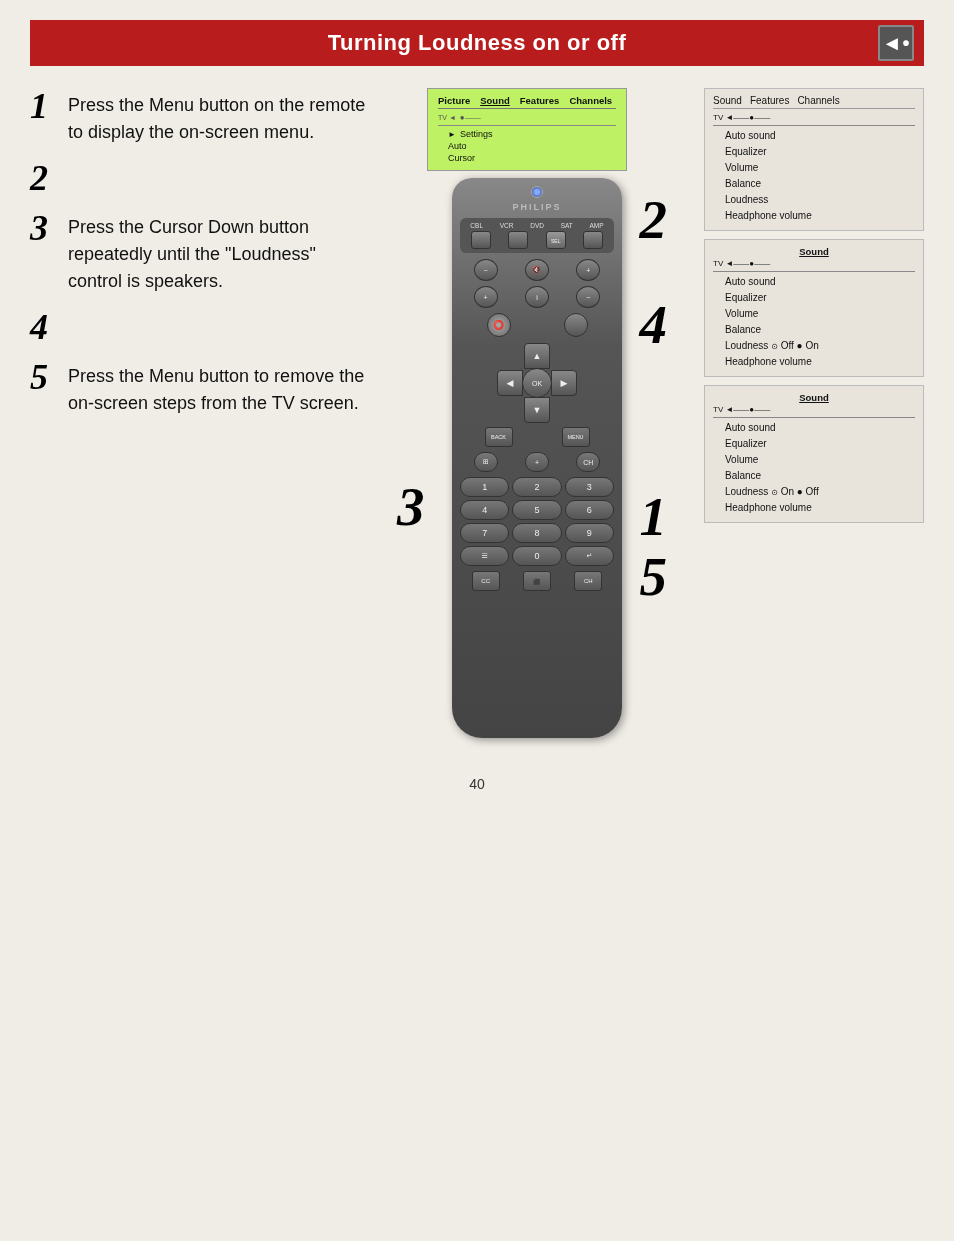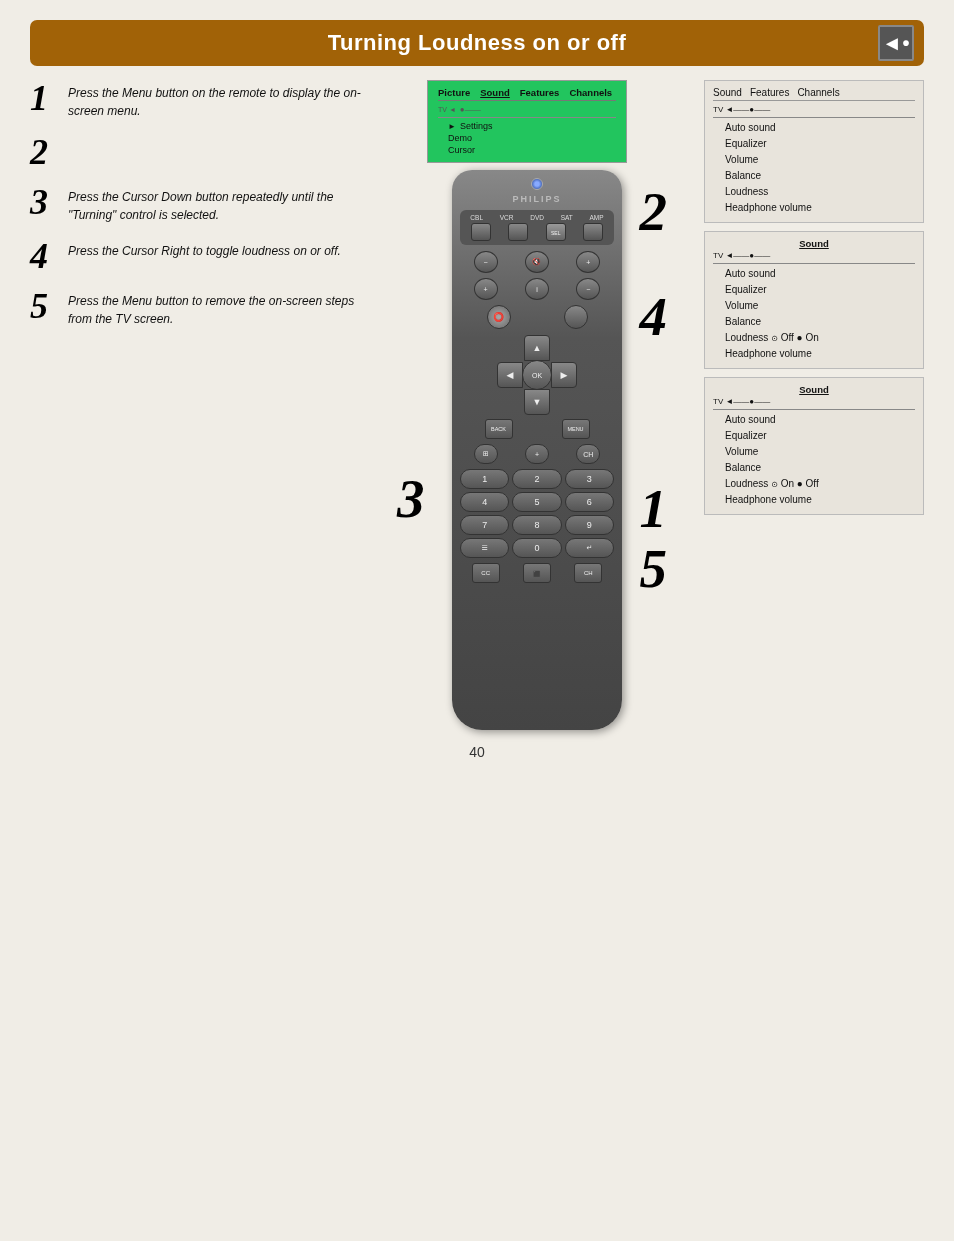--- a/index.html
+++ b/index.html
@@ -16,30 +16,29 @@
     .page-container {
       width: 954px;
       min-height: 1241px;
       background: #f0ede6;
       padding: 20px 30px 40px 30px;
       position: relative;
     }
 
     
     .title-bar {
-      background: #a16207;
+      background: #b91c1c;
       color: #fff;
       text-align: center;
       padding: 10px 0;
       font-size: 22px;
       font-weight: bold;
-      margin-bottom: 14px;
+      margin-bottom: 22px;
       position: relative;
       letter-spacing: 0.5px;
-      border-radius: 7px;
     }
     .title-icon {
       position: absolute;
       right: 10px;
       top: 50%;
       transform: translateY(-50%);
       background: #555;
       border: 2px solid #888;
       width: 36px;
       height: 36px;
@@ -82,24 +81,23 @@
       font-size: 36px;
       font-weight: bold;
       line-height: 1;
       min-width: 28px;
       color: #000;
       font-style: italic;
       font-family: 'Times New Roman', serif;
     }
 
     .step-text {
-      font-size: 12px;
+      font-size: 18px;
       line-height: 1.5;
       padding-top: 4px;
-      font-style: italic;
     }
 
     
     .center-area {
       flex: 1;
       position: relative;
       display: flex;
       justify-content: center;
       align-items: flex-start;
     }
@@ -156,21 +154,21 @@
     }
 
     
     .remote-svg-container {
       position: relative;
     }
 
     
     .page-number {
       text-align: center;
-      margin-top: 14px;
+      margin-top: 38px;
       font-size: 14px;
       color: #333;
     }
 
     
     .remote-body {
       width: 170px;
       background: linear-gradient(to bottom, #888 0%, #555 30%, #444 100%);
       border-radius: 20px 20px 30px 30px;
       padding: 8px;
@@ -255,55 +253,54 @@
         <div class="step-number">1</div>
         <div class="step-text">Press the Menu button on the remote to display the on-screen menu.</div>
       </div>
 
       <div class="step">
         <div class="step-number">2</div>
       </div>
 
       <div class="step">
         <div class="step-number">3</div>
-        <div class="step-text">Press the Cursor Down button repeatedly until the "Turning" control is selected.</div>
+        <div class="step-text">Press the Cursor Down button repeatedly until the "Loudness" control is speakers.</div>
       </div>
 
       <div class="step">
         <div class="step-number">4</div>
-        <div class="step-text">Press the Cursor Right to toggle loudness on or off.</div>
       </div>
 
       <div class="step">
         <div class="step-number">5</div>
         <div class="step-text">Press the Menu button to remove the on-screen steps from the TV screen.</div>
       </div>
 
     </div>
 
     <div class="center-area">
 
       <div style="position:absolute; top:0; left:0; right:0; display:flex; flex-direction:column; align-items:center;">
 
-        <div style="background:#22c55e; border:1.5px solid #999; padding:6px 10px; width:200px; margin-bottom:8px; margin-left: -20px;">
+        <div style="background:#bef264; border:1.5px solid #999; padding:6px 10px; width:200px; margin-bottom:8px; margin-left: -20px;">
           <div style="display:flex; gap:10px; font-size:9.5px; font-weight:bold; margin-bottom:4px; border-bottom:1px solid #777; padding-bottom:2px;">
             <span>Picture</span>
             <span style="text-decoration:underline;">Sound</span>
             <span>Features</span>
             <span>Channels</span>
           </div>
           <div style="display:flex; align-items:center; font-size:8px; color:#555; margin-bottom:3px;">
             <span style="font-size:7px;">TV ◄</span>
             <span style="margin-left:4px; font-size:8px;">●——</span>
           </div>
           <div style="border-top:1px solid #888; padding-top:2px;">
             <div style="font-size:9px; padding:1px 0 1px 10px; display:flex; align-items:center; gap:4px;">
               <span style="font-size:8px;">►</span> Settings
             </div>
-            <div style="font-size:9px; padding:1px 0 1px 10px;">Demo</div>
+            <div style="font-size:9px; padding:1px 0 1px 10px;">Auto</div>
             <div style="font-size:9px; padding:1px 0 1px 10px;">Cursor</div>
           </div>
         </div>
       </div>
 
       <div class="remote-svg-container" style="margin-top:90px; position:relative;">
 
         <div class="step-overlay step-2" style="top:10px; right:-45px; font-size:55px;">2</div>
         <div class="step-overlay" style="top:115px; right:-45px; font-size:55px;">4</div>
         <div class="step-overlay" style="bottom:200px; left:-55px; font-size:55px;">3</div>

